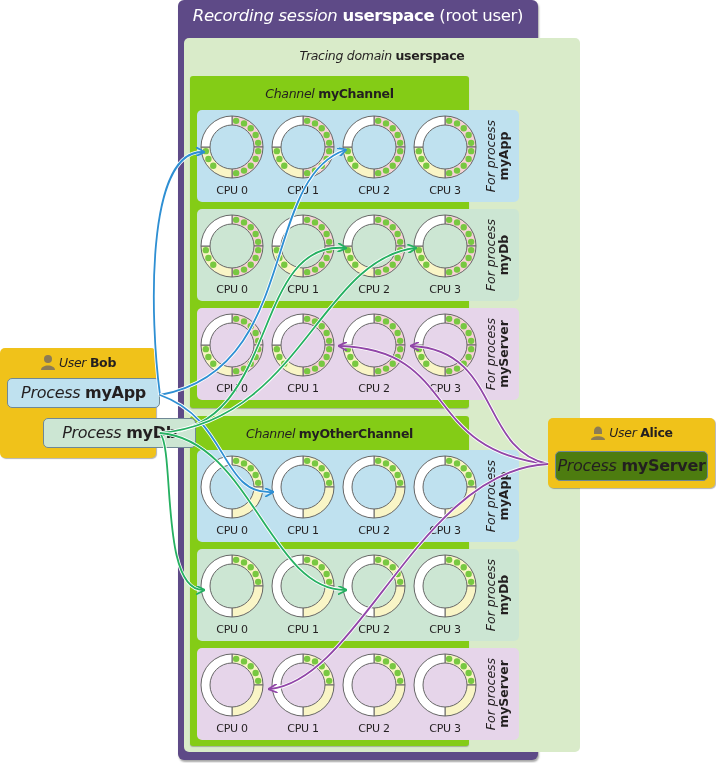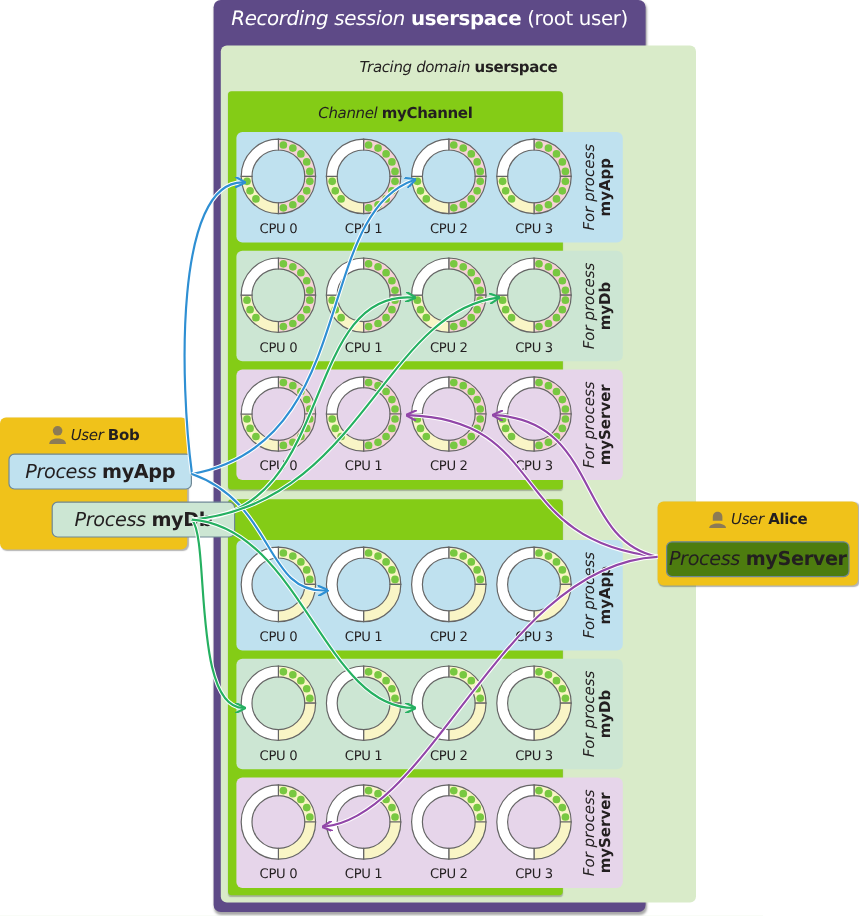--- a/index.html
+++ b/index.html
@@ -325,20 +325,21 @@
             </svg>
             <div class="cpu-label">CPU 3</div>
           </div>
           <div class="for-proc">
             <div class="for-proc-text"><i>For process</i><b>myServer</b></div>
           </div>
         </div>
     </div>
 
     <div class="channel" style="top:378px;height:330px;">
+      <div class="channel-title"><i>Channel </i><b>myOtherChannel</b></div>
       <div class="proc-row bg-app" style="top:34px;">
           <div class="cpu" style="left: 3px;">
             <svg width="64" height="66">
               <path d="M32 2 A31 31 0 0 1 63 33 L54 33 A22 22 0 0 0 32 11 Z" fill="#f9f5c6" stroke="#666" stroke-width="1"></path>
               <circle cx="36.14551332356612" cy="6.82625897422885" r="3.2" fill="#78c841"></circle>
               <circle cx="44.03074824309799" cy="9.388327109008255" r="3.2" fill="#78c841"></circle>
               <circle cx="50.73832970144351" cy="14.261670298556492" r="3.2" fill="#78c841"></circle>
               <circle cx="55.61167289099175" cy="20.96925175690201" r="3.2" fill="#78c841"></circle>
               <circle cx="58.17374102577115" cy="28.854486676433883" r="3.2" fill="#78c841"></circle>
               <path d="M63 33 A31 31 0 0 1 32 64 L32 55 A22 22 0 0 0 54 33 Z" fill="#f9f5c6" stroke="#666" stroke-width="1"></path>

